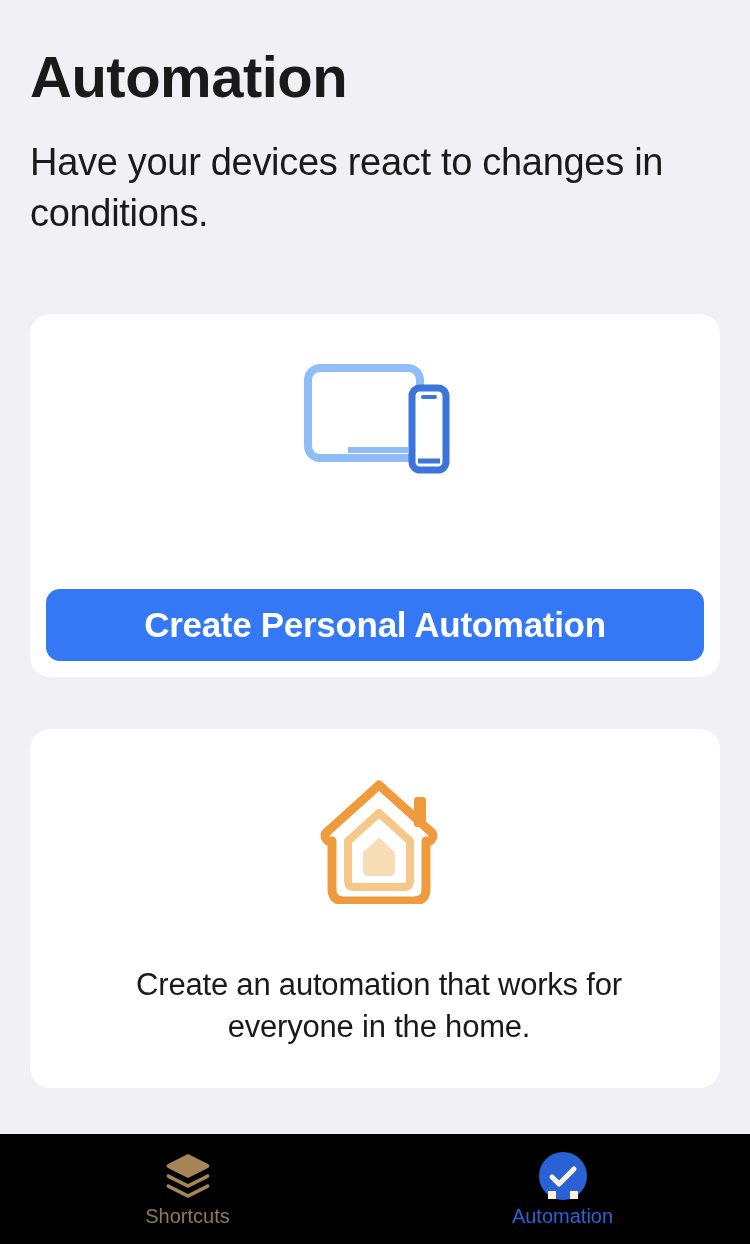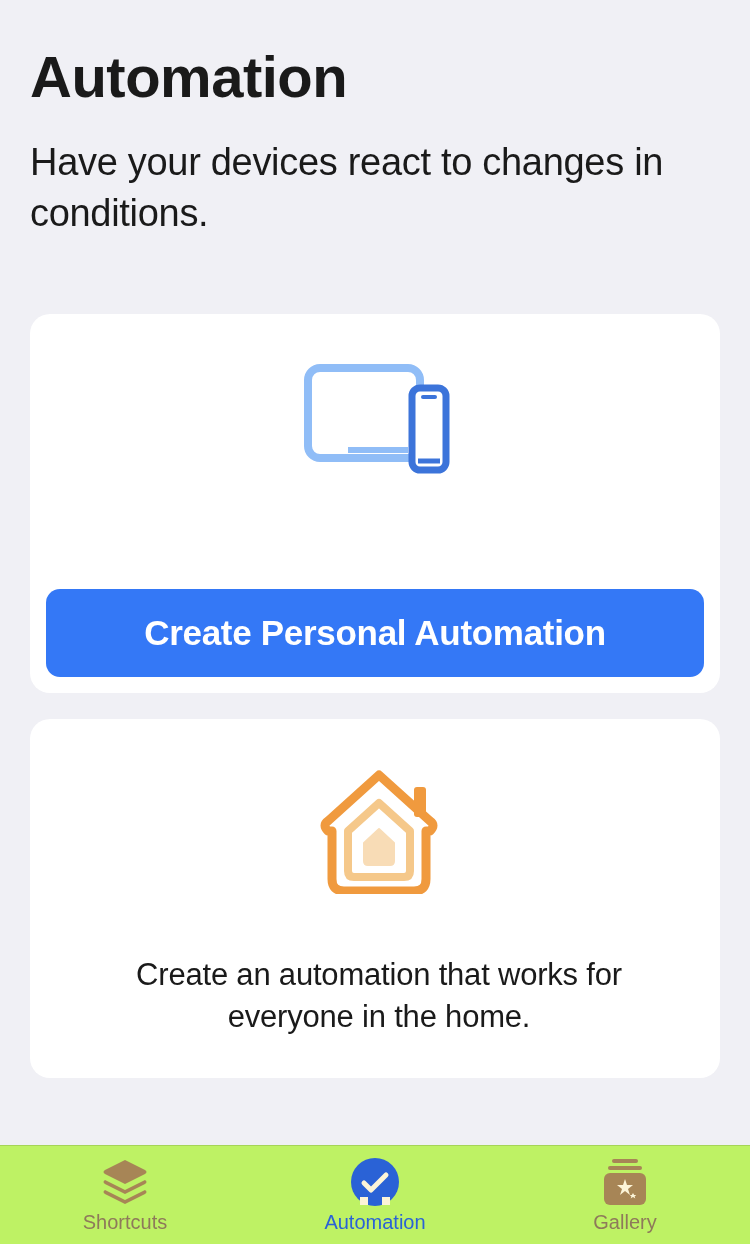--- a/index.html
+++ b/index.html
@@ -40,21 +40,21 @@
     
     .card {
       background: #ffffff;
       border-radius: 20px;
       padding: 50px 16px 16px 16px;
       margin-top: 75px;
       text-align: center;
     }
     
     .card.home-card {
-      margin-top: 26px;
+      margin-top: 52px;
       padding-bottom: 40px;
       padding-left: 24px;
     }
     
     .card-icon {
       display: flex;
       justify-content: center;
       margin-bottom: 60px;
     }
     
@@ -66,34 +66,34 @@
       letter-spacing: -0.2px;
     }
     
     .primary-button {
       background: #3478f6;
       color: #ffffff;
       border: none;
       border-radius: 14px;
       font-size: 35px;
       font-weight: 600;
-      padding: 24px 20px;
+      padding: 16px 20px;
       width: 100%;
       margin-top: 55px;
       cursor: pointer;
       letter-spacing: -0.3px;
     }
     
     .tab-bar {
       position: absolute;
       bottom: 0;
       left: 0;
       right: 0;
-      height: 99px;
-      background: #bef264;
+      height: 110px;
+      background: #000000;
       border-top: 1px solid rgba(0,0,0,0.12);
       display: flex;
       justify-content: space-between;
       align-items: center;
     }
     
     .tab-item {
       display: flex;
       flex-direction: column;
       align-items: center;
@@ -175,25 +175,13 @@
       <svg width="50" height="50" viewBox="0 0 50 50">
         <circle cx="25" cy="25" r="24" fill="#2a62d6"></circle>
         <path d="M 14 26 L 21 33 L 36 18" fill="none" stroke="#fcf4d8" stroke-width="5" stroke-linecap="round" stroke-linejoin="round"></path>
         <rect x="10" y="40" width="8" height="8" fill="#fcf4d8"></rect>
         <rect x="32" y="40" width="8" height="8" fill="#fcf4d8"></rect>
       </svg>
     </div>
     <span class="tab-label">Automation</span>
   </div>
 
-  <div class="tab-item">
-    <div class="tab-icon">
-      <svg width="50" height="50" viewBox="0 0 50 50">
-        <rect x="12" y="2" width="26" height="4" rx="2" fill="#a78556"></rect>
-        <rect x="8" y="9" width="34" height="4" rx="2" fill="#a78556"></rect>
-        <rect x="4" y="16" width="42" height="32" rx="6" fill="#a78556"></rect>
-        <path d="M 25 22 L 27 28 L 33 28 L 28 32 L 30 38 L 25 34 L 20 38 L 22 32 L 17 28 L 23 28 Z" fill="#fcf4d8"></path>
-        <path d="M 33 36 l 1.2 2 l 2 0 l -1.6 1.4 l 0.7 2 l -2.3 -1.4 l -2.3 1.4 l 0.7 -2 l -1.6 -1.4 l 2 0 Z" fill="#fcf4d8"></path>
-      </svg>
-    </div>
-    <span class="tab-label">Gallery</span>
-  </div>
 </div>
 
 </body></html>

